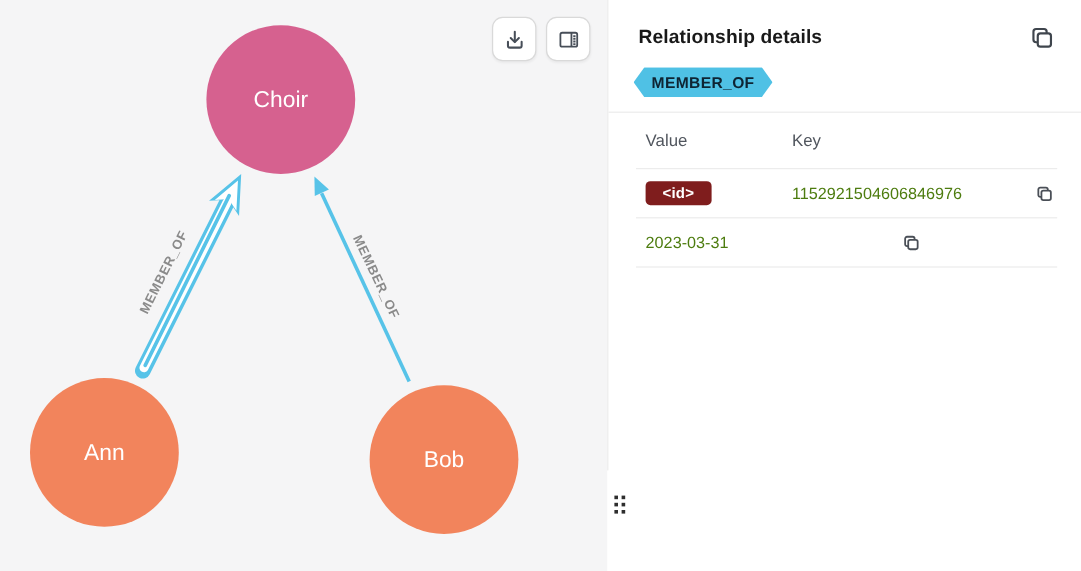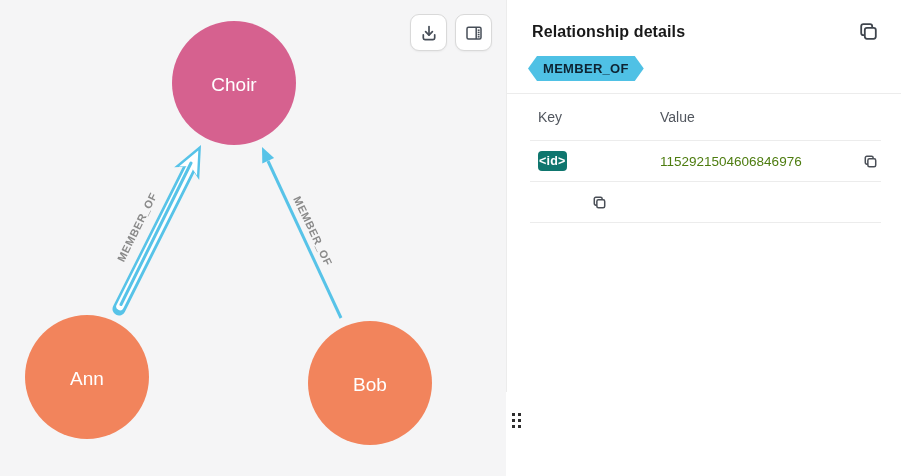--- a/index.html
+++ b/index.html
@@ -39,22 +39,22 @@
   }
 
   .prop-table { margin:0 20px 0 23px; }
   .trow {
     display:grid; grid-template-columns:122px 1fr 22px; align-items:center;
     border-bottom:1px solid #ececec; padding-left:8px;
   }
   .trow.head { height:46px; color:#51565e; font-size:14px; }
   .trow.data { height:40px; }
   .key-badge {
-    display:inline-block; background:#0f766e; color:#ffffff; font-size:12.5px; font-weight:700;
-    border-radius:4px; padding:3px 1px; letter-spacing:0.2px;
+    display:inline-block; background:#7f1d1d; color:#ffffff; font-size:12.5px; font-weight:700;
+    border-radius:4px; padding:3px 14px; letter-spacing:0.2px;
   }
   .val { font-size:13.5px; color:#4d7c0f; }
 
   .drag-handle {
     position:absolute; left:5px; top:413px; cursor:grab;
     display:grid; grid-template-columns:repeat(2,3px); grid-auto-rows:3px; gap:3px;
   }
   .drag-handle i { background:#2e2e2e; display:block; }
 </style>
 </head>
@@ -129,39 +129,40 @@
       </span>
     </button>
   </div>
 
   <div class="badge-row">
     <span class="rel-badge">MEMBER_OF</span>
   </div>
 
   <div class="prop-table">
     <div class="trow head">
+      <span>Value</span>
       <span>Key</span>
-      <span>Value</span>
       <span></span>
     </div>
 
     <div class="trow data">
       <span><span class="key-badge">&lt;id&gt;</span></span>
       <span class="val">1152921504606846976</span>
       <button class="icon-btn">
         <span style="line-height:0">
           <svg width="15" height="15" viewBox="0 0 21 21" fill="none" stroke="#4a4f57" stroke-width="2.1" stroke-linejoin="round">
             <rect x="3.2" y="3.2" width="11" height="11" rx="2.2"></rect>
             <rect x="6.8" y="6.8" width="11" height="11" rx="2.2" fill="#ffffff"></rect>
           </svg>
         </span>
       </button>
     </div>
 
     <div class="trow data">
+      <span class="val">2023-03-31</span>
       <button class="icon-btn">
         <span style="line-height:0">
           <svg width="15" height="15" viewBox="0 0 21 21" fill="none" stroke="#4a4f57" stroke-width="2.1" stroke-linejoin="round">
             <rect x="3.2" y="3.2" width="11" height="11" rx="2.2"></rect>
             <rect x="6.8" y="6.8" width="11" height="11" rx="2.2" fill="#ffffff"></rect>
           </svg>
         </span>
       </button>
     </div>
   </div>

